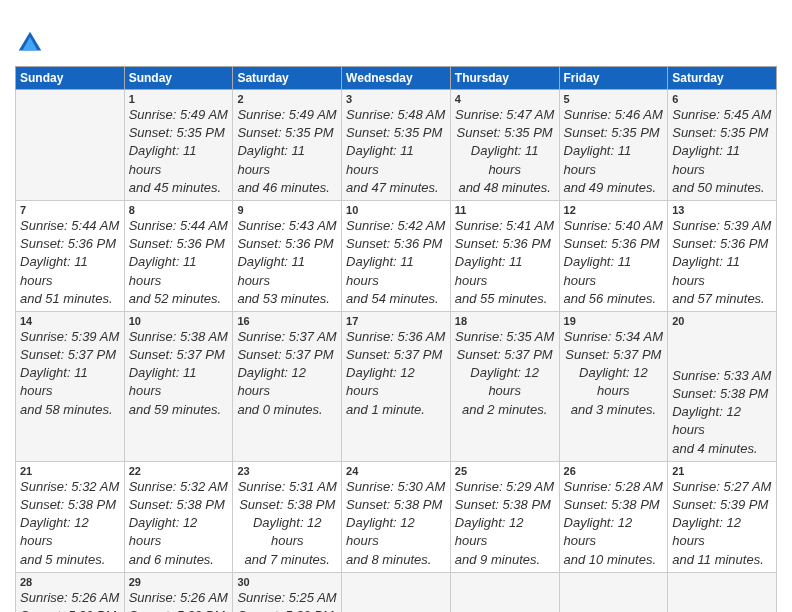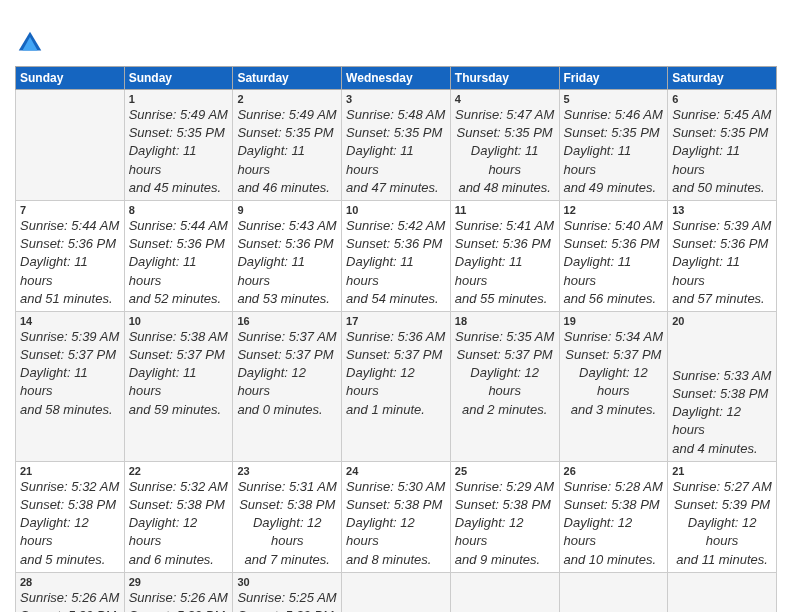--- a/index.html
+++ b/index.html
@@ -312,21 +312,21 @@
           </td>
           <td>
             <span class="day-number">26</span>
             <div class="day-info" style="white-space: pre-line;">Sunrise: 5:28 AM
 Sunset: 5:38 PM
 Daylight: 12 hours
 and 10 minutes.</div>
           </td>
           <td>
             <span class="day-number">21</span>
-            <div class="day-info" style="white-space: pre-line; text-align: center;">Sunrise: 5:27 AM
+            <div class="day-info" style="white-space: pre-line;">Sunrise: 5:27 AM
 Sunset: 5:39 PM
 Daylight: 12 hours
 and 11 minutes.</div>
           </td>
         </tr>
         <tr>
           <td>
             <span class="day-number">28</span>
             <div class="day-info" style="white-space: pre-line;">Sunrise: 5:26 AM
 Sunset: 5:39 PM

